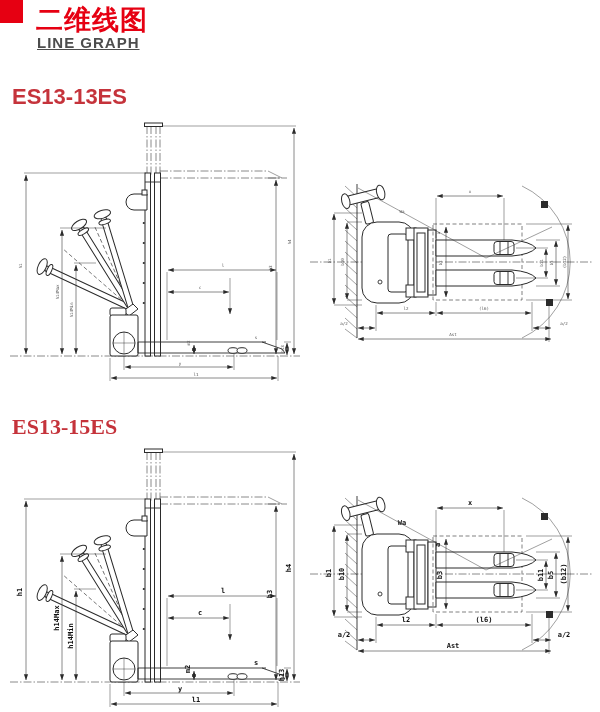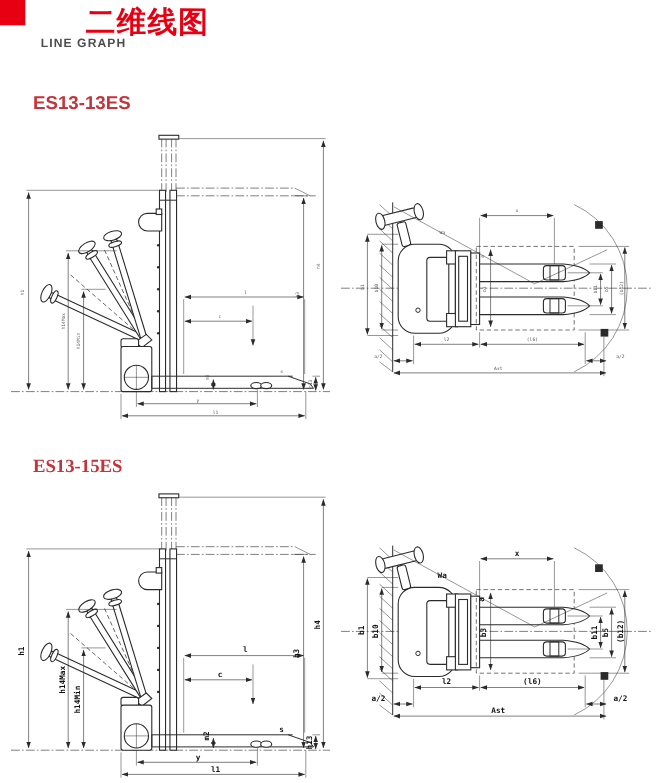--- a/index.html
+++ b/index.html
@@ -2,23 +2,23 @@
 <html><head>
 <meta charset="utf-8">
 <style>
   html,body{margin:0;padding:0;}
   body{
     width:600px;height:712px;position:relative;background:#ffffff;
     font-family:"Liberation Sans", sans-serif;overflow:hidden;
   }
   
   .hdr-square{position:absolute;left:0;top:6;width:23px;height:23px;background:#e60012;}
-  .hdr-title{position:absolute;left:36px;top:2px;font-size:27px;font-weight:bold;color:#e60012;letter-spacing:1px;margin-left:42px;}
-  .hdr-sub{position:absolute;left:37px;top:34px;font-size:11px;font-weight:600;color:#4d4d4d;letter-spacing:1px;}
-  .model-label{position:absolute;left:30px;font-size:17px;font-weight:600;color:#c5333b;}
+  .hdr-title{position:absolute;left:36px;top:2px;font-size:27px;font-weight:bold;color:#e60012;letter-spacing:1px;}
+  .hdr-sub{position:absolute;left:37px;top:34px;font-size:15px;font-weight:600;color:#4d4d4d;letter-spacing:1px;text-decoration:underline;}
+  .model-label{position:absolute;left:12px;font-size:22px;font-weight:600;color:#c5333b;}
   #model1{top:84px;}
   #model2{top:414px;font-family:Liberation Serif, serif;}
   
   svg.draw{position:absolute;}
   #side1{left:10px;top:118px;}
   #top1{left:300px;top:170px;}
   #side2{left:10px;top:444px;}
   #top2{left:300px;top:482px;}
   .ln{fill:#ffffff;stroke:#2b2b2b;stroke-width:1;}
   .s{fill:none;stroke:#2b2b2b;stroke-width:0.9;}

